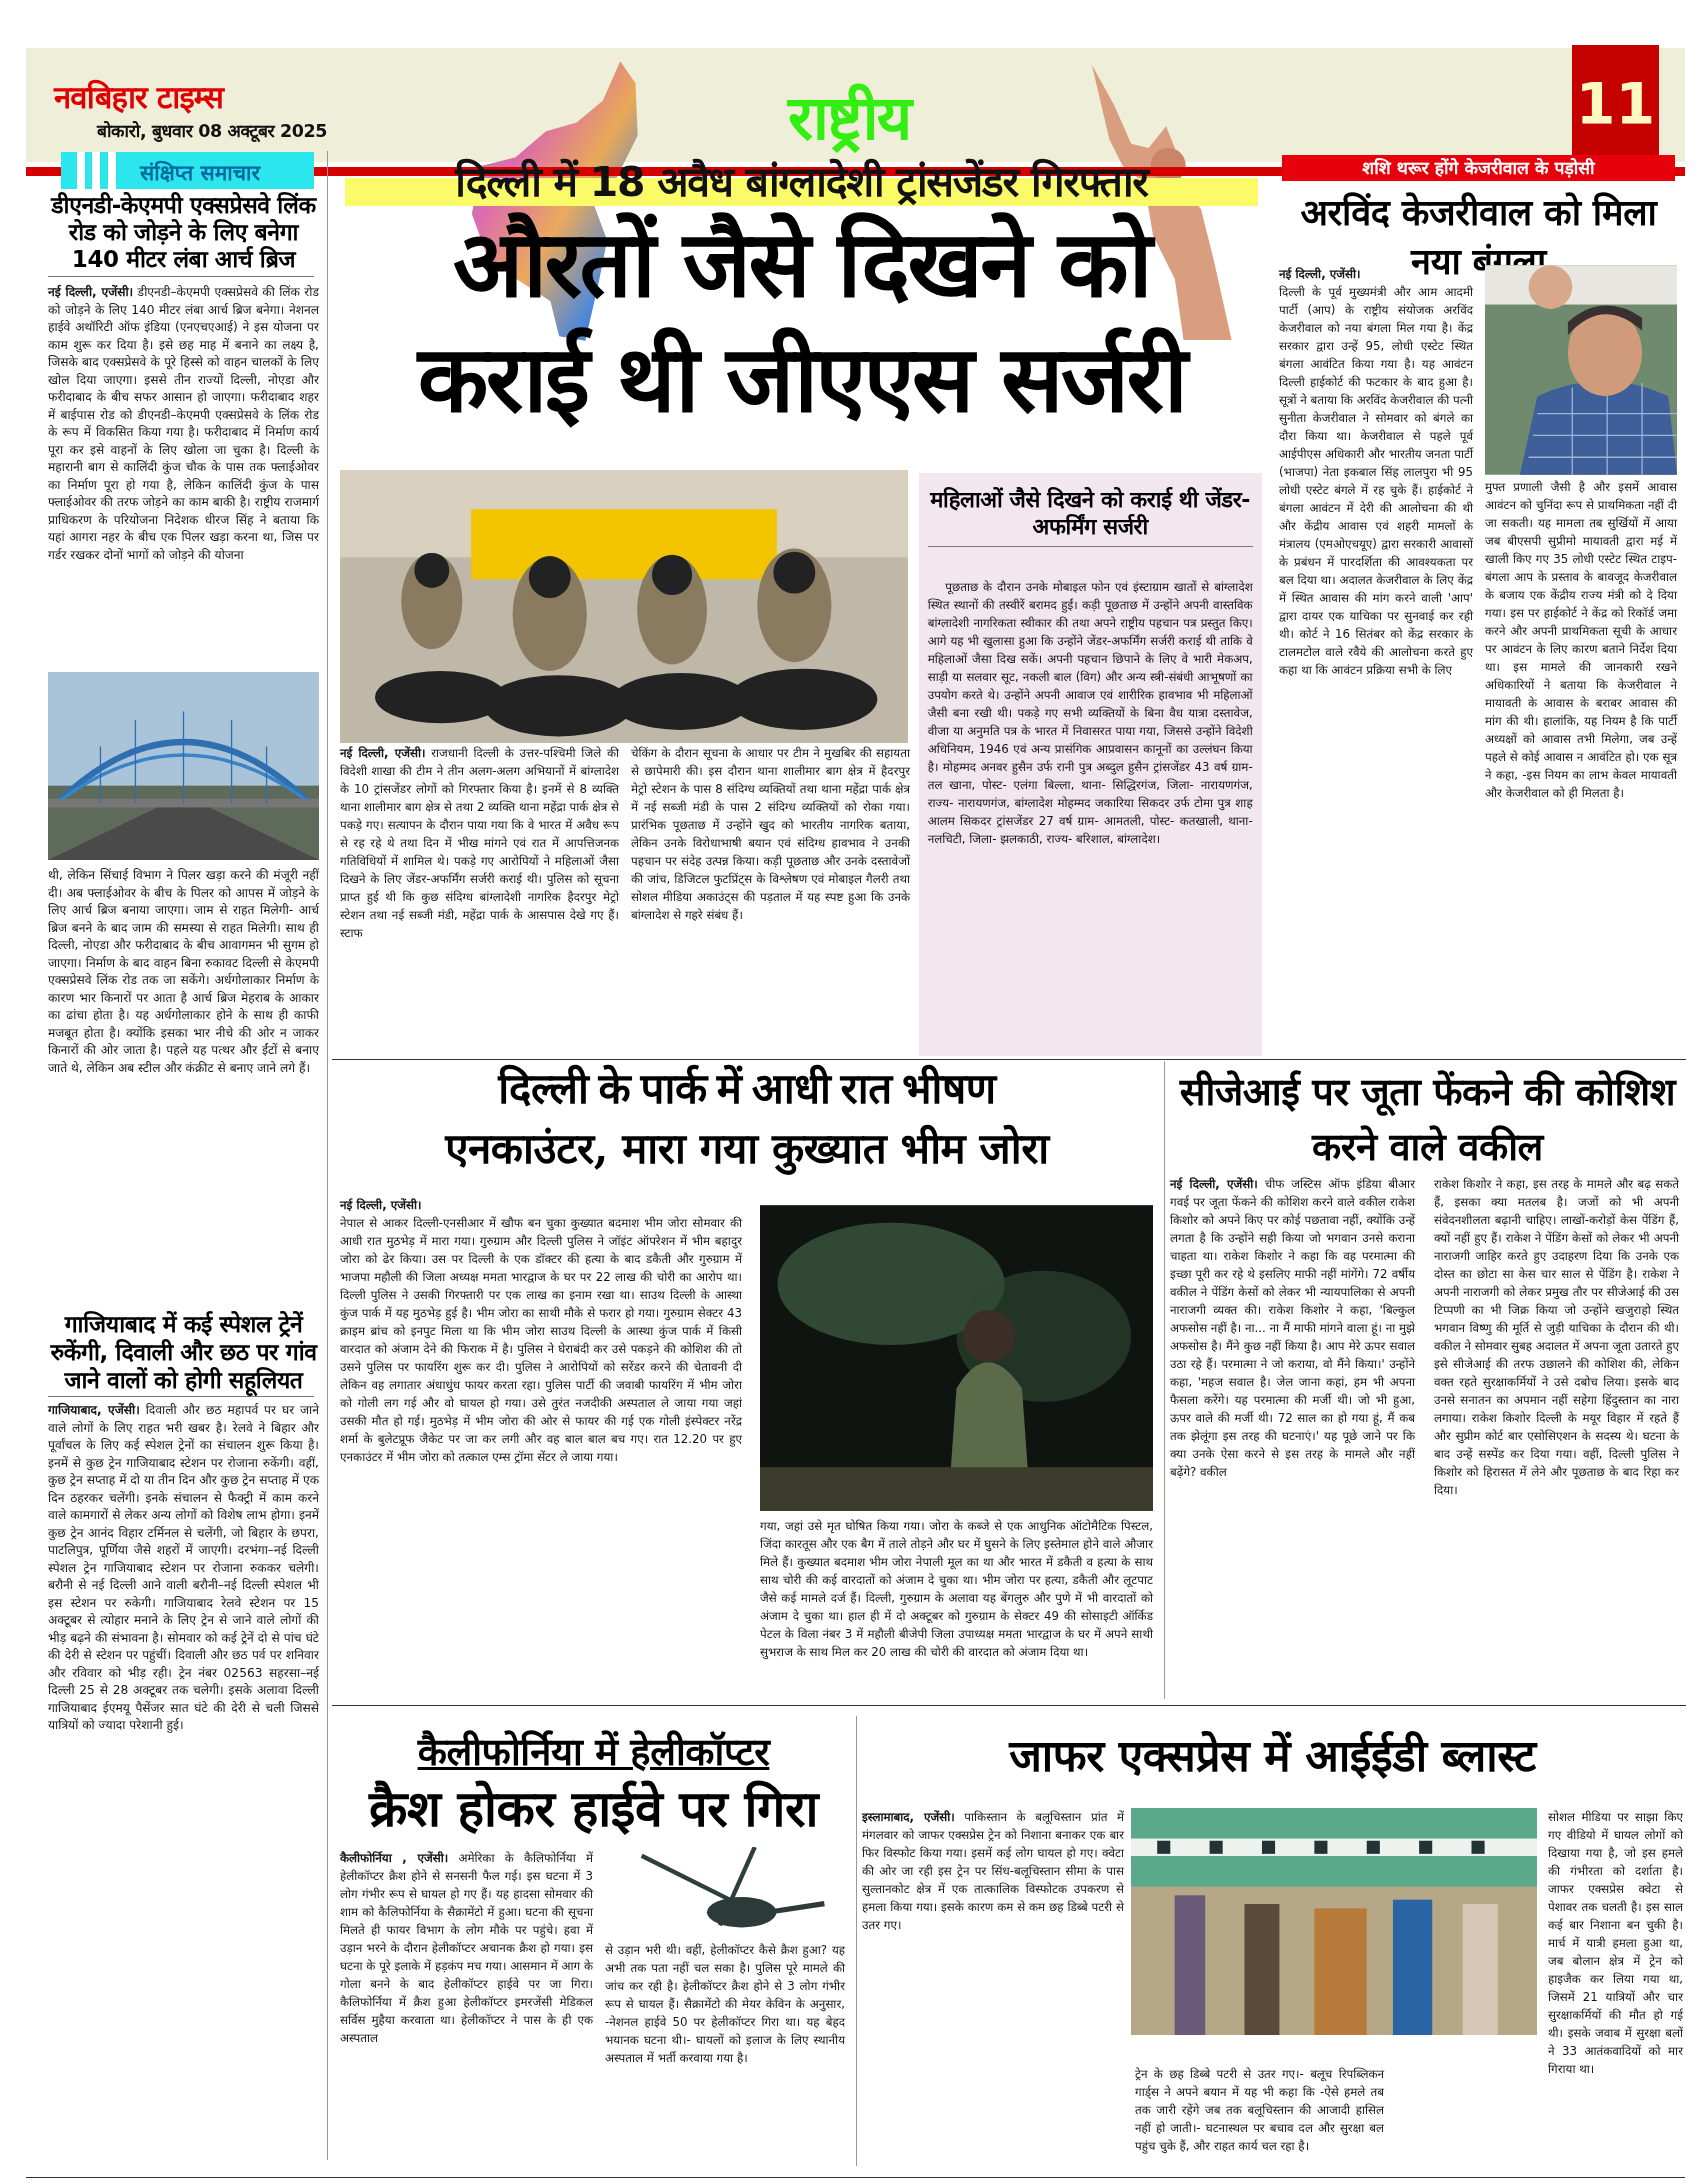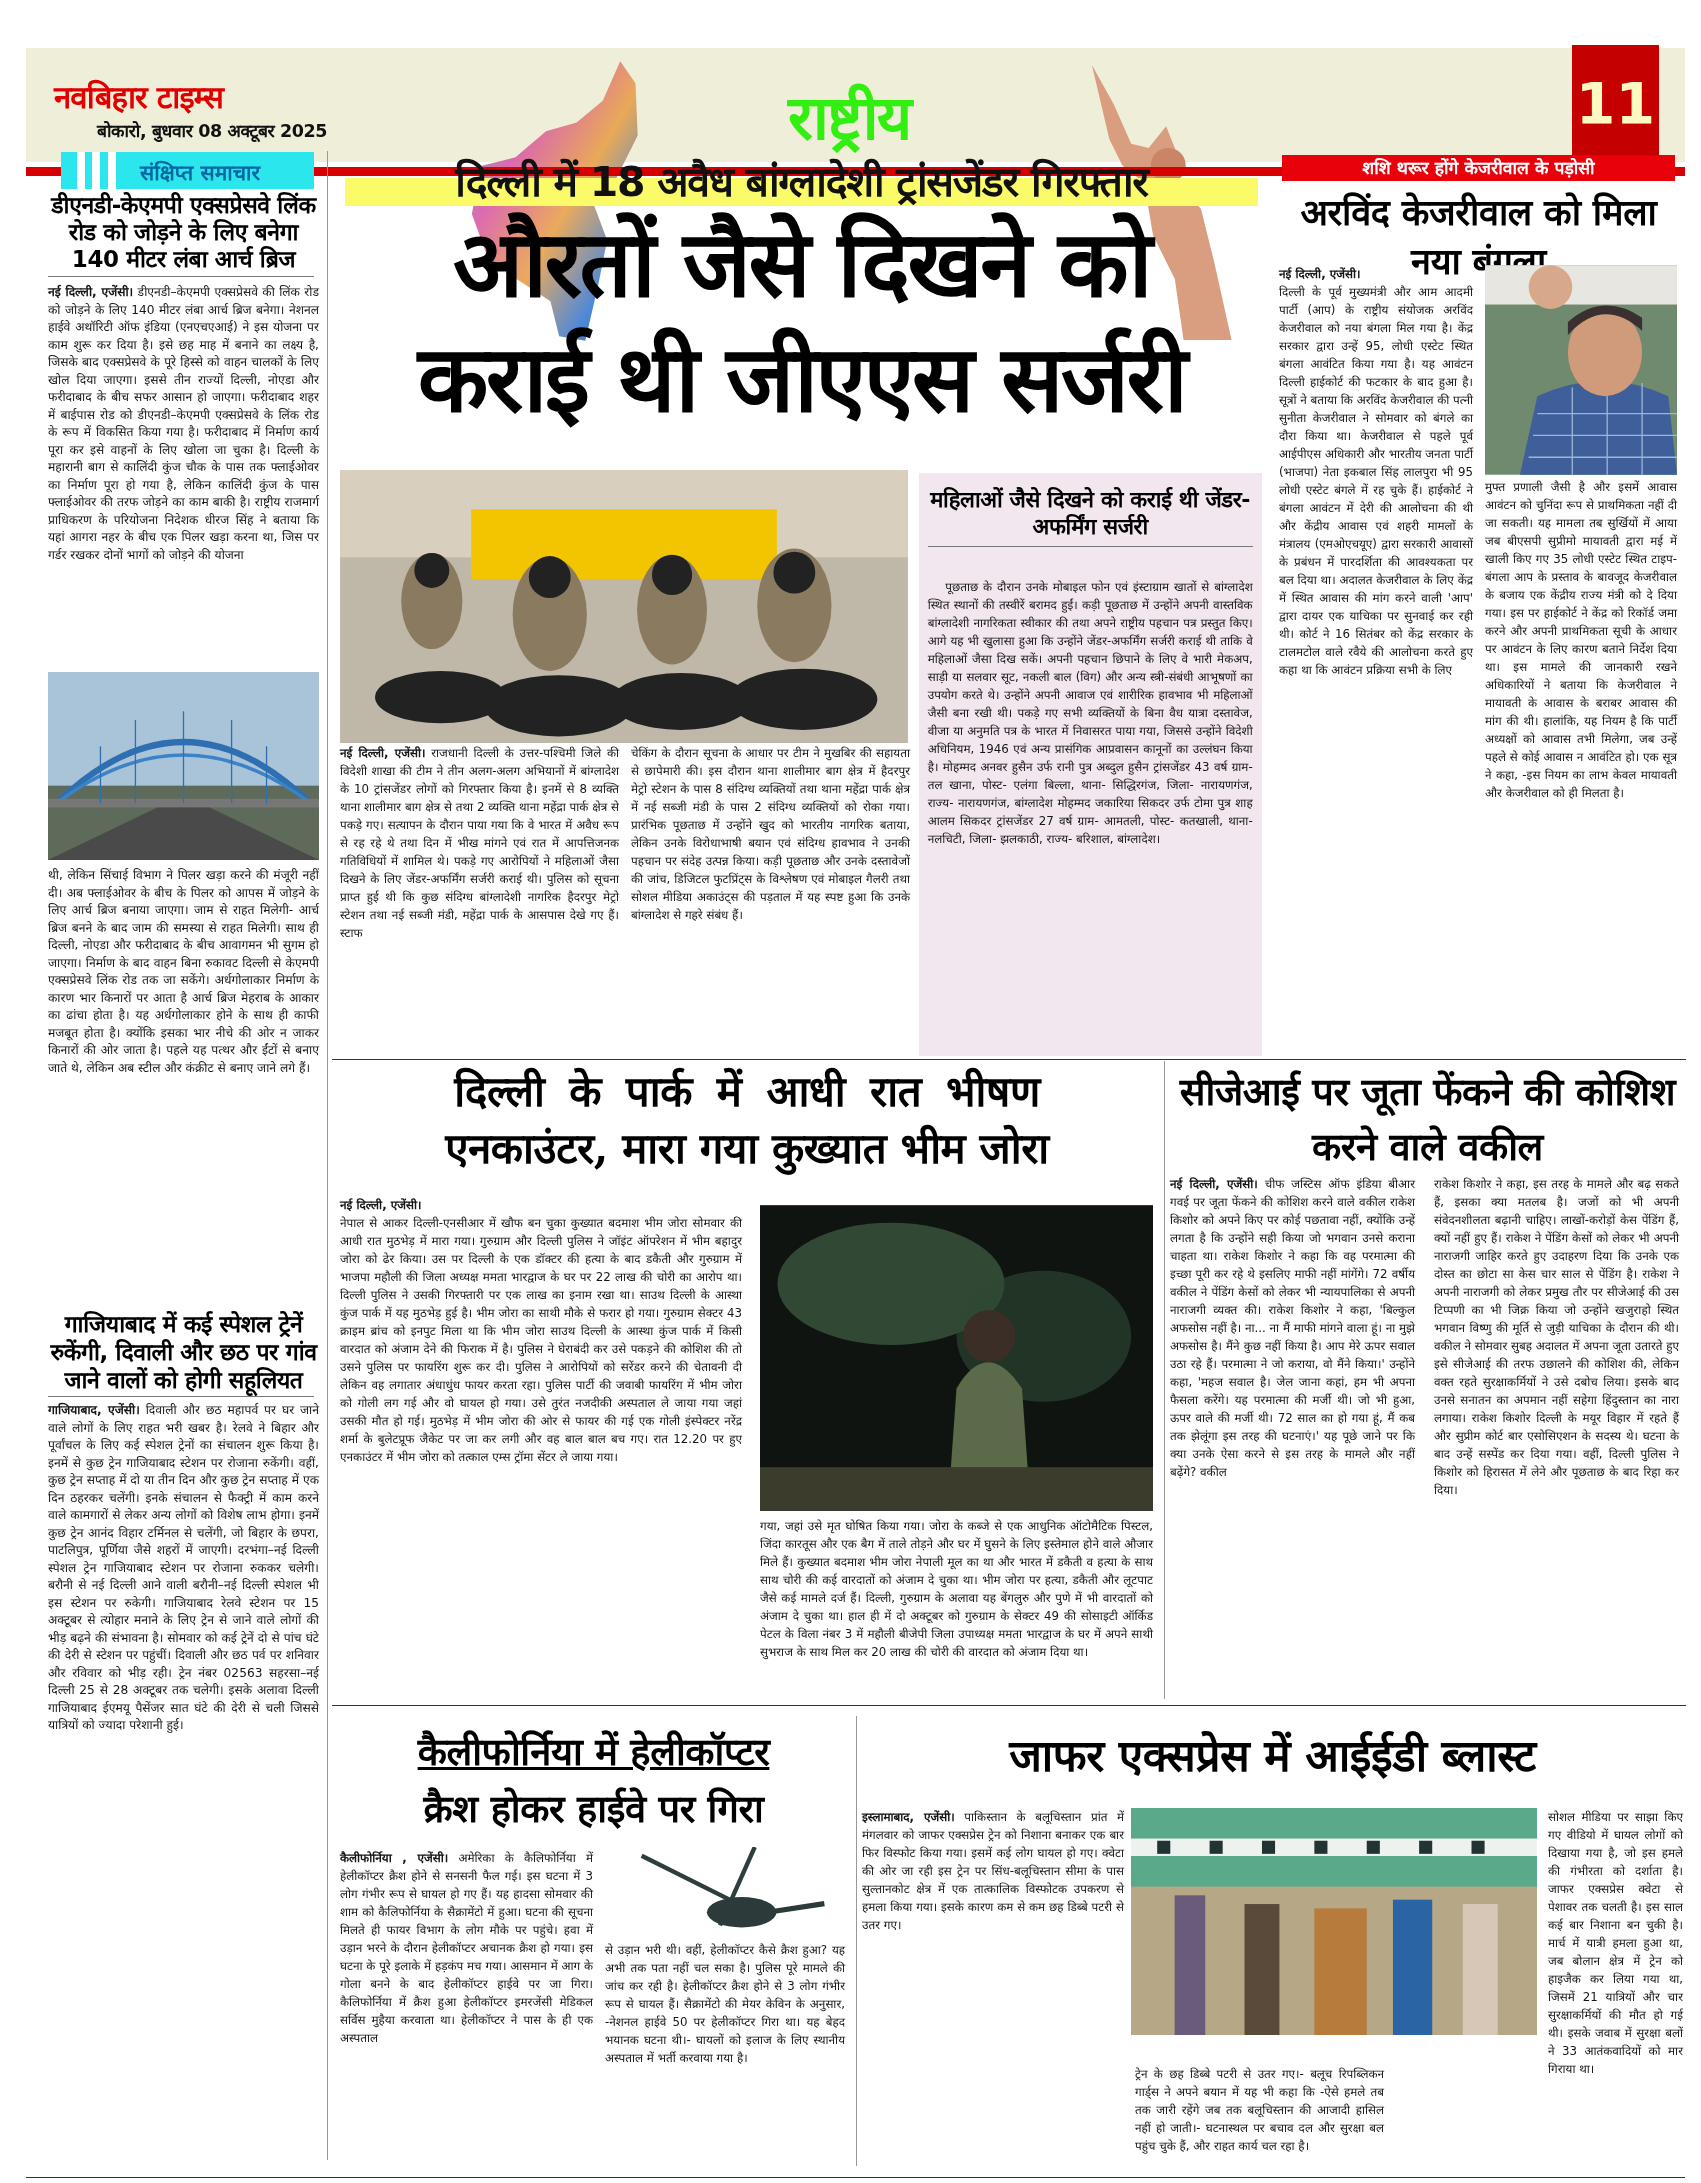--- a/index.html
+++ b/index.html
@@ -169,21 +169,21 @@
       <line x1="280" y1="260" x2="280" y2="480"></line>
       <line x1="360" y1="270" x2="360" y2="480"></line>
     </g>
   <ellipse cx="275" cy="200" rx="85" ry="100" fill="#d09b7a"></ellipse>
   <path d="M190 160 Q270 70 360 150 L360 120 Q270 60 190 130 Z" fill="#3a3030"></path>
 </svg>
 <div class="abs body-text" style="left:1485px;top:478px;width:192px;">मुफ्त प्रणाली जैसी है और इसमें आवास आवंटन को चुनिंदा रूप से प्राथमिकता नहीं दी जा सकती। यह मामला तब सुर्खियों में आया जब बीएसपी सुप्रीमो मायावती द्वारा मई में खाली किए गए 35 लोधी एस्टेट स्थित टाइप- बंगला आप के प्रस्ताव के बावजूद केजरीवाल के बजाय एक केंद्रीय राज्य मंत्री को दे दिया गया। इस पर हाईकोर्ट ने केंद्र को रिकॉर्ड जमा करने और अपनी प्राथमिकता सूची के आधार पर आवंटन के लिए कारण बताने निर्देश दिया था। इस मामले की जानकारी रखने अधिकारियों ने बताया कि केजरीवाल ने मायावती के आवास के बराबर आवास की मांग की थी। हालांकि, यह नियम है कि पार्टी अध्यक्षों को आवास तभी मिलेगा, जब उन्हें पहले से कोई आवास न आवंटित हो। एक सूत्र ने कहा, -इस नियम का लाभ केवल मायावती और केजरीवाल को ही मिलता है।</div>
 
 <div class="rule" style="left:332px;top:1059px;width:1354px;height:1.3px;background:#333;"></div>
 
-<div class="abs head" style="left:332px;top:1061px;width:830px;font-size:42px;line-height:57px;font-family:Liberation Mono, monospace;margin-top:6px;">दिल्ली के पार्क में आधी रात भीषण</div>
+<div class="abs head" style="left:332px;top:1061px;width:830px;font-size:42px;line-height:57px;font-family:Liberation Serif, serif;">दिल्ली के पार्क में आधी रात भीषण</div>
 <div class="abs head" style="left:332px;top:1120px;width:830px;font-size:42px;line-height:57px;font-family:'DejaVu Serif',serif;">एनकाउंटर, मारा गया कुख्यात भीम जोरा</div>
 <div class="abs body-text" style="left:340px;top:1196px;width:402px;">
   <span class="dateline">नई दिल्ली, एजेंसी।</span><br>
   <span>नेपाल से आकर दिल्ली-एनसीआर में खौफ बन चुका कुख्यात बदमाश भीम जोरा सोमवार की आधी रात मुठभेड़ में मारा गया। गुरुग्राम और दिल्ली पुलिस ने जॉइंट ऑपरेशन में भीम बहादुर जोरा को ढेर किया। उस पर दिल्ली के एक डॉक्टर की हत्या के बाद डकैती और गुरुग्राम में भाजपा महौली की जिला अध्यक्ष ममता भारद्वाज के घर पर 22 लाख की चोरी का आरोप था। दिल्ली पुलिस ने उसकी गिरफ्तारी पर एक लाख का इनाम रखा था। साउथ दिल्ली के आस्था कुंज पार्क में यह मुठभेड़ हुई है। भीम जोरा का साथी मौके से फरार हो गया। गुरुग्राम सेक्टर 43 क्राइम ब्रांच को इनपुट मिला था कि भीम जोरा साउथ दिल्ली के आस्था कुंज पार्क में किसी वारदात को अंजाम देने की फिराक में है। पुलिस ने घेराबंदी कर उसे पकड़ने की कोशिश की तो उसने पुलिस पर फायरिंग शुरू कर दी। पुलिस ने आरोपियों को सरेंडर करने की चेतावनी दी लेकिन वह लगातार अंधाधुंध फायर करता रहा। पुलिस पार्टी की जवाबी फायरिंग में भीम जोरा को गोली लग गई और वो घायल हो गया। उसे तुरंत नजदीकी अस्पताल ले जाया गया जहां उसकी मौत हो गई। मुठभेड़ में भीम जोरा की ओर से फायर की गई एक गोली इंस्पेक्टर नरेंद्र शर्मा के बुलेटप्रूफ जैकेट पर जा कर लगी और वह बाल बाल बच गए। रात 12.20 पर हुए एनकाउंटर में भीम जोरा को तत्काल एम्स ट्रॉमा सेंटर ले जाया गया।</span>
 </div>
 <svg class="photo" style="left:760px;top:1205px;width:393px;height:306px;" viewBox="0 0 900 700">
   <rect width="900" height="700" fill="#0f1410"></rect>
   <ellipse cx="300" cy="180" rx="260" ry="140" fill="#3f5e45" opacity=".7"></ellipse>
   <ellipse cx="650" cy="300" rx="200" ry="150" fill="#2f4a35" opacity=".6"></ellipse>
   <path d="M430 700 L450 420 Q520 300 600 420 L620 700 Z" fill="#5b6a48"></path>
@@ -197,21 +197,21 @@
 <div class="abs head" style="left:1170px;top:1065px;width:515px;font-size:38px;line-height:55px;">सीजेआई पर जूता फेंकने की कोशिश करने वाले वकील</div>
 <div class="abs body-text" style="left:1170px;top:1175px;width:245px;">
   <span class="dateline">नई दिल्ली, एजेंसी।</span>
   <span>चीफ जस्टिस ऑफ इंडिया बीआर गवई पर जूता फेंकने की कोशिश करने वाले वकील राकेश किशोर को अपने किए पर कोई पछतावा नहीं, क्योंकि उन्हें लगता है कि उन्होंने सही किया जो भगवान उनसे कराना चाहता था। राकेश किशोर ने कहा कि वह परमात्मा की इच्छा पूरी कर रहे थे इसलिए माफी नहीं मांगेंगे। 72 वर्षीय वकील ने पेंडिंग केसों को लेकर भी न्यायपालिका से अपनी नाराजगी व्यक्त की। राकेश किशोर ने कहा, 'बिल्कुल अफसोस नहीं है। ना... ना मैं माफी मांगने वाला हूं। ना मुझे अफसोस है। मैंने कुछ नहीं किया है। आप मेरे ऊपर सवाल उठा रहे हैं। परमात्मा ने जो कराया, वो मैंने किया।' उन्होंने कहा, 'महज सवाल है। जेल जाना कहां, हम भी अपना फैसला करेंगे। यह परमात्मा की मर्जी थी। जो भी हुआ, ऊपर वाले की मर्जी थी। 72 साल का हो गया हूं, मैं कब तक झेलूंगा इस तरह की घटनाएं।' यह पूछे जाने पर कि क्या उनके ऐसा करने से इस तरह के मामले और नहीं बढ़ेंगे? वकील</span>
 </div>
 <div class="abs body-text" style="left:1434px;top:1175px;width:245px;">राकेश किशोर ने कहा, इस तरह के मामले और बढ़ सकते हैं, इसका क्या मतलब है। जजों को भी अपनी संवेदनशीलता बढ़ानी चाहिए। लाखों-करोड़ों केस पेंडिंग हैं, क्यों नहीं हुए हैं। राकेश ने पेंडिंग केसों को लेकर भी अपनी नाराजगी जाहिर करते हुए उदाहरण दिया कि उनके एक दोस्त का छोटा सा केस चार साल से पेंडिंग है। राकेश ने अपनी नाराजगी को लेकर प्रमुख तौर पर सीजेआई की उस टिप्पणी का भी जिक्र किया जो उन्होंने खजुराहो स्थित भगवान विष्णु की मूर्ति से जुड़ी याचिका के दौरान की थी। वकील ने सोमवार सुबह अदालत में अपना जूता उतारते हुए इसे सीजेआई की तरफ उछालने की कोशिश की, लेकिन वक्त रहते सुरक्षाकर्मियों ने उसे दबोच लिया। इसके बाद उनसे सनातन का अपमान नहीं सहेगा हिंदुस्तान का नारा लगाया। राकेश किशोर दिल्ली के मयूर विहार में रहते हैं और सुप्रीम कोर्ट बार एसोसिएशन के सदस्य थे। घटना के बाद उन्हें सस्पेंड कर दिया गया। वहीं, दिल्ली पुलिस ने किशोर को हिरासत में लेने और पूछताछ के बाद रिहा कर दिया।</div>
 
 <div class="rule" style="left:332px;top:1705px;width:1354px;height:1.3px;background:#333;"></div>
 
 <div class="abs head" style="left:336px;top:1725px;width:515px;font-size:38px;line-height:55px;text-decoration:underline;">कैलीफोर्निया में हेलीकॉप्टर</div>
-<div class="abs head" style="left:336px;top:1782px;width:515px;font-size:38px;line-height:55px;">क्रैश होकर हाईवे पर गिरा</div>
+<div class="abs head" style="left:336px;top:1782px;width:515px;font-size:50px;line-height:55px;">क्रैश होकर हाईवे पर गिरा</div>
 <div class="abs body-text" style="left:340px;top:1849px;width:253px;">
   <span class="dateline">कैलीफोर्निया , एजेंसी।</span>
   <span>अमेरिका के कैलिफोर्निया में हेलीकॉप्टर क्रैश होने से सनसनी फैल गई। इस घटना में 3 लोग गंभीर रूप से घायल हो गए हैं। यह हादसा सोमवार की शाम को कैलिफोर्निया के सैक्रामेंटो में हुआ। घटना की सूचना मिलते ही फायर विभाग के लोग मौके पर पहुंचे। हवा में उड़ान भरने के दौरान हेलीकॉप्टर अचानक क्रैश हो गया। इस घटना के पूरे इलाके में हड़कंप मच गया। आसमान में आग के गोला बनने के बाद हेलीकॉप्टर हाईवे पर जा गिरा। कैलिफोर्निया में क्रैश हुआ हेलीकॉप्टर इमरजेंसी मेडिकल सर्विस मुहैया करवाता था। हेलीकॉप्टर ने पास के ही एक अस्पताल</span>
 </div>
 <svg class="photo" style="left:624px;top:1847px;width:218px;height:87px;" viewBox="0 0 500 200">
   <line x1="40" y1="20" x2="280" y2="140" stroke="#2c3e3e" stroke-width="10"></line>
   <line x1="300" y1="0" x2="220" y2="180" stroke="#2c3e3e" stroke-width="10"></line>
   <ellipse cx="270" cy="150" rx="80" ry="35" fill="#2c3a3a"></ellipse>
   <line x1="330" y1="150" x2="460" y2="130" stroke="#2c3a3a" stroke-width="12"></line>
 </svg>

